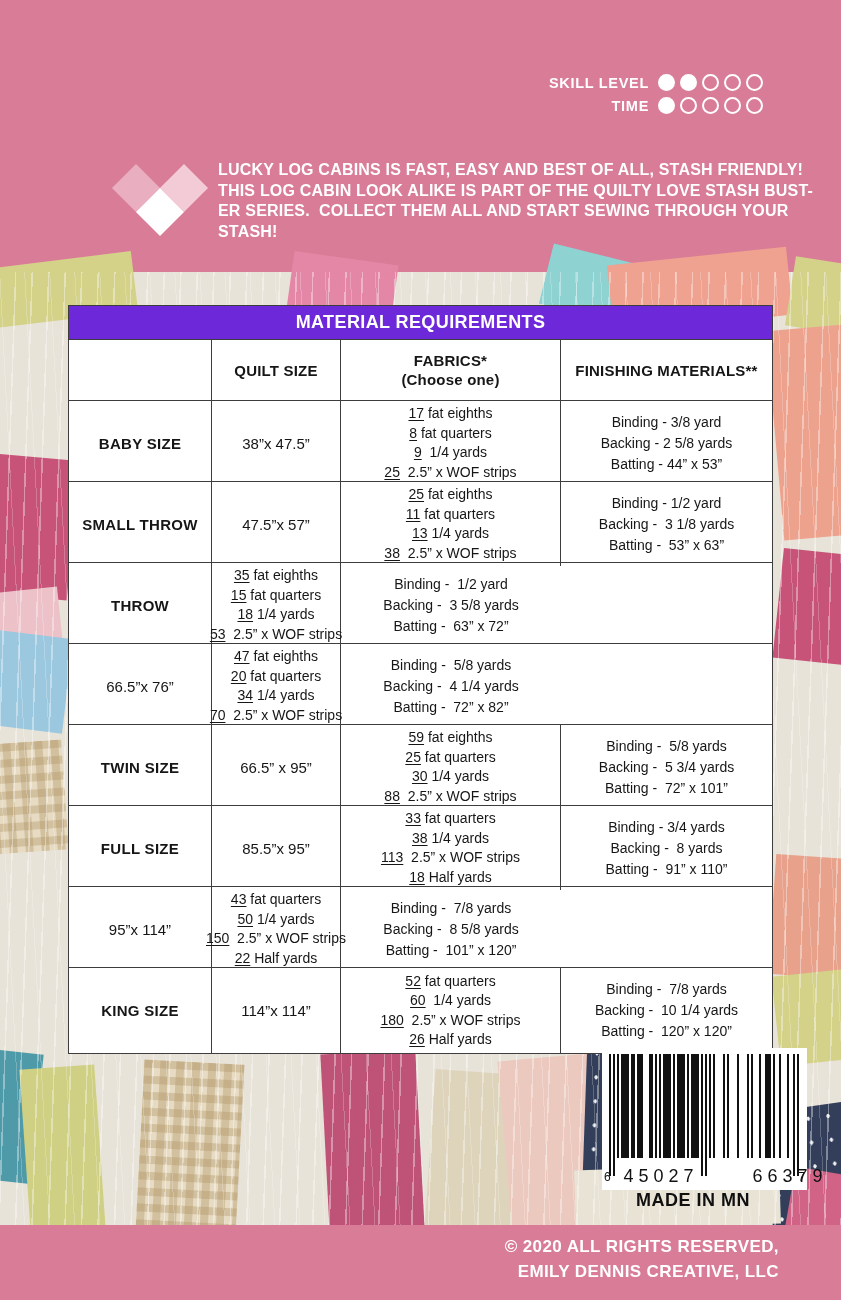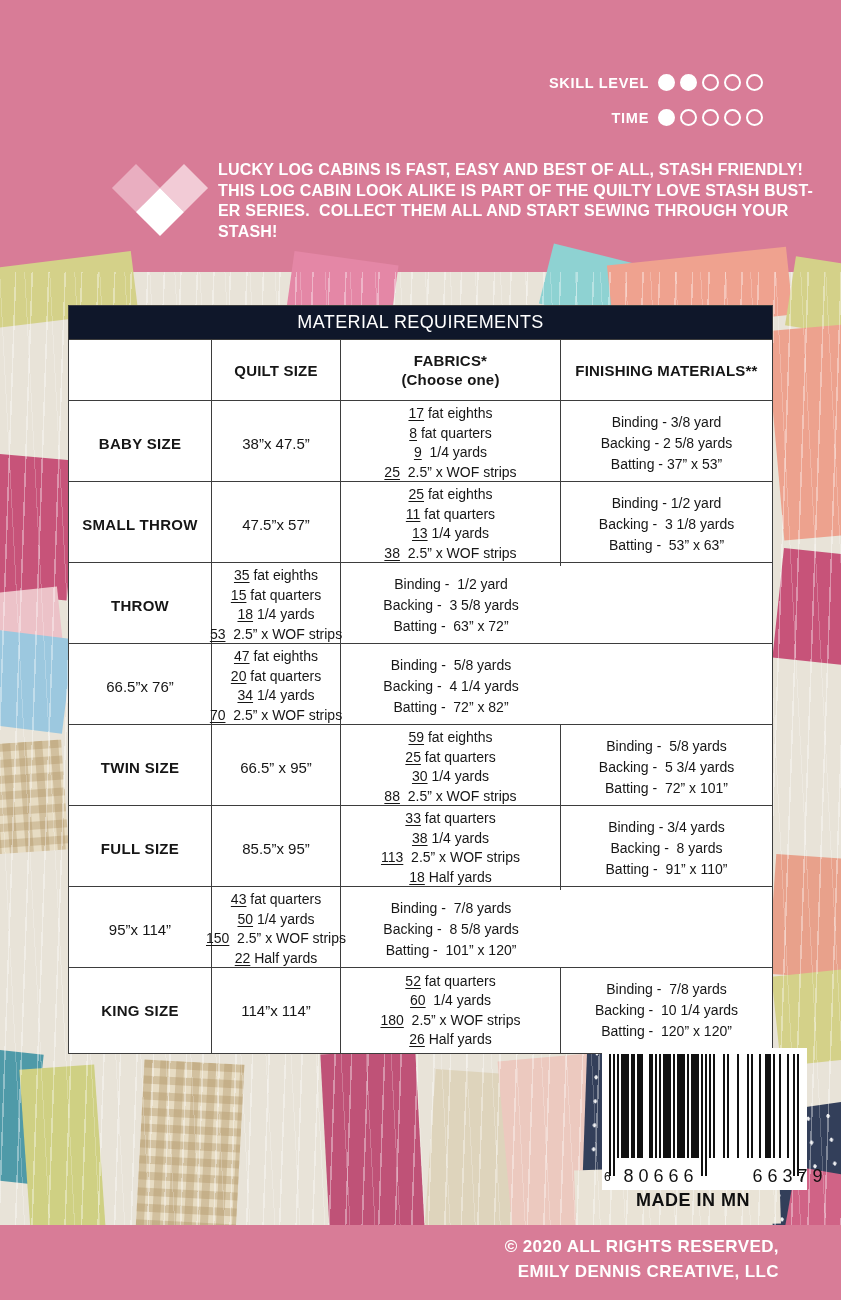--- a/index.html
+++ b/index.html
@@ -14,40 +14,40 @@
                      linear-gradient(90deg,rgba(176,148,100,.38) 50%,transparent 50%);
     background-size:16px 16px;}
   .navydots{background-color:#333f5a;
     background-image:radial-gradient(rgba(255,255,255,.92) 1.5px,transparent 1.7px);
     background-size:20px 24px;}
   .stitches{position:absolute;inset:0;pointer-events:none;
     background:repeating-linear-gradient(92deg,rgba(255,255,255,0) 0 15px,rgba(255,255,255,.38) 15px 16.5px),
                repeating-linear-gradient(87deg,rgba(255,255,255,0) 0 24px,rgba(255,255,255,.22) 24px 25px);}
 
   
-  .meta{position:absolute;top:74px;right:78px;display:flex;flex-direction:column;align-items:flex-end;gap:18px;}
+  .meta{position:absolute;top:74px;right:78px;display:flex;flex-direction:column;align-items:flex-end;gap:6px;}
   .meta-row{display:flex;align-items:center;gap:9px;}
   .meta-label{color:#fff;font-weight:bold;font-size:14.5px;letter-spacing:.7px;}
   .dots{display:flex;gap:5px;}
   .dot{width:17px;height:17px;border-radius:50%;border:2.6px solid #fff;box-sizing:border-box;}
   .dot.filled{background:#fff;}
 
   .heart{position:absolute;left:112px;top:162px;width:96px;height:96px;}
   .diamond{position:absolute;width:34px;height:34px;transform:rotate(45deg);}
   .d-left{left:7px;top:9px;background:#e9aec0;}
   .d-right{left:55px;top:9px;background:#f2cbd6;}
   .d-bottom{left:31px;top:33px;background:#ffffff;}
 
   .intro{position:absolute;left:218px;top:160px;}
   .intro-line{color:#fff;font-size:16px;line-height:20.5px;font-weight:600;letter-spacing:.2px;white-space:pre;}
 
   
   .mtable{position:absolute;left:68px;top:305px;width:705px;background:#fff;border:1px solid #3d3d3d;box-sizing:border-box;}
-  .mtable-title{height:33px;background:#0f172a;border-bottom:1px solid #3d3d3d;display:flex;align-items:center;justify-content:center;
-    color:#fff;font-weight:normal;font-size:18px;letter-spacing:.4px;}
+  .mtable-title{height:33px;background:#6d28d9;border-bottom:1px solid #3d3d3d;display:flex;align-items:center;justify-content:center;
+    color:#fff;font-weight:bold;font-size:18px;letter-spacing:.4px;}
   .trow{display:grid;grid-template-columns:143px 129px 220px 1fr;border-bottom:1px solid #3d3d3d;}
   .trow:last-child{border-bottom:none;}
   .tcell{border-right:1px solid #3d3d3d;display:flex;flex-direction:column;align-items:center;justify-content:center;
     text-align:center;color:#161616;padding:3px 4px;box-sizing:border-box;}
   .tcell:last-child{border-right:none;}
   .thead{height:60px;}
   .hcell{font-weight:bold;font-size:15px;letter-spacing:.2px;line-height:19px;}
   .name-cell{font-weight:bold;font-size:15px;letter-spacing:.3px;}
   .size-cell{font-size:15px;}
   .fab-line{font-size:14px;line-height:19.5px;white-space:pre;}
@@ -155,21 +155,21 @@
           <div class="tcell size-cell">38”x 47.5”</div>
           <div class="tcell">
             <div class="fab-line"><span class="qty">17</span> <span>fat eighths</span></div>
             <div class="fab-line"><span class="qty">8</span> <span>fat quarters</span></div>
             <div class="fab-line"><span class="qty">9</span> <span> 1/4 yards</span></div>
             <div class="fab-line"><span class="qty">25</span> <span> 2.5” x WOF strips</span></div>
           </div>
           <div class="tcell">
             <div class="fin-line">Binding - 3/8 yard</div>
             <div class="fin-line">Backing - 2 5/8 yards</div>
-            <div class="fin-line">Batting - 37” x 53”</div>
+            <div class="fin-line">Batting - 44” x 53”</div>
           </div>
         </div>
         <div class="trow" style="height: 80px;">
           <div class="tcell name-cell">SMALL THROW</div>
           <div class="tcell size-cell">47.5”x 57”</div>
           <div class="tcell">
             <div class="fab-line"><span class="qty">25</span> <span>fat eighths</span></div>
             <div class="fab-line"><span class="qty">11</span> <span>fat quarters</span></div>
             <div class="fab-line"><span class="qty">13</span> <span>1/4 yards</span></div>
             <div class="fab-line"><span class="qty">38</span> <span> 2.5” x WOF strips</span></div>
@@ -315,21 +315,21 @@
         <rect x="156" y="0" width="2" height="104" fill="#111"></rect>
         <rect x="158" y="0" width="2" height="104" fill="#111"></rect>
         <rect x="160" y="0" width="2" height="104" fill="#111"></rect>
         <rect x="164" y="0" width="2" height="104" fill="#111"></rect>
         <rect x="170" y="0" width="2" height="104" fill="#111"></rect>
         <rect x="178" y="0" width="2" height="104" fill="#111"></rect>
         <rect x="184" y="0" width="2" height="122" fill="#111"></rect>
         <rect x="188" y="0" width="2" height="122" fill="#111"></rect>
       </svg>
     <span class="bc-digit bc-dl">6</span>
-    <span class="bc-group bc-g1">80666</span>
+    <span class="bc-group bc-g1">45027</span>
     <span class="bc-group bc-g2">66379</span>
     <span class="bc-digit bc-dr">7</span>
   </div>
   <div class="made-in">MADE IN MN</div>
 
   <div class="band-bottom">
     <div class="footer">
       <div>© 2020 ALL RIGHTS RESERVED,</div>
       <div>EMILY DENNIS CREATIVE, LLC</div>
     </div>

